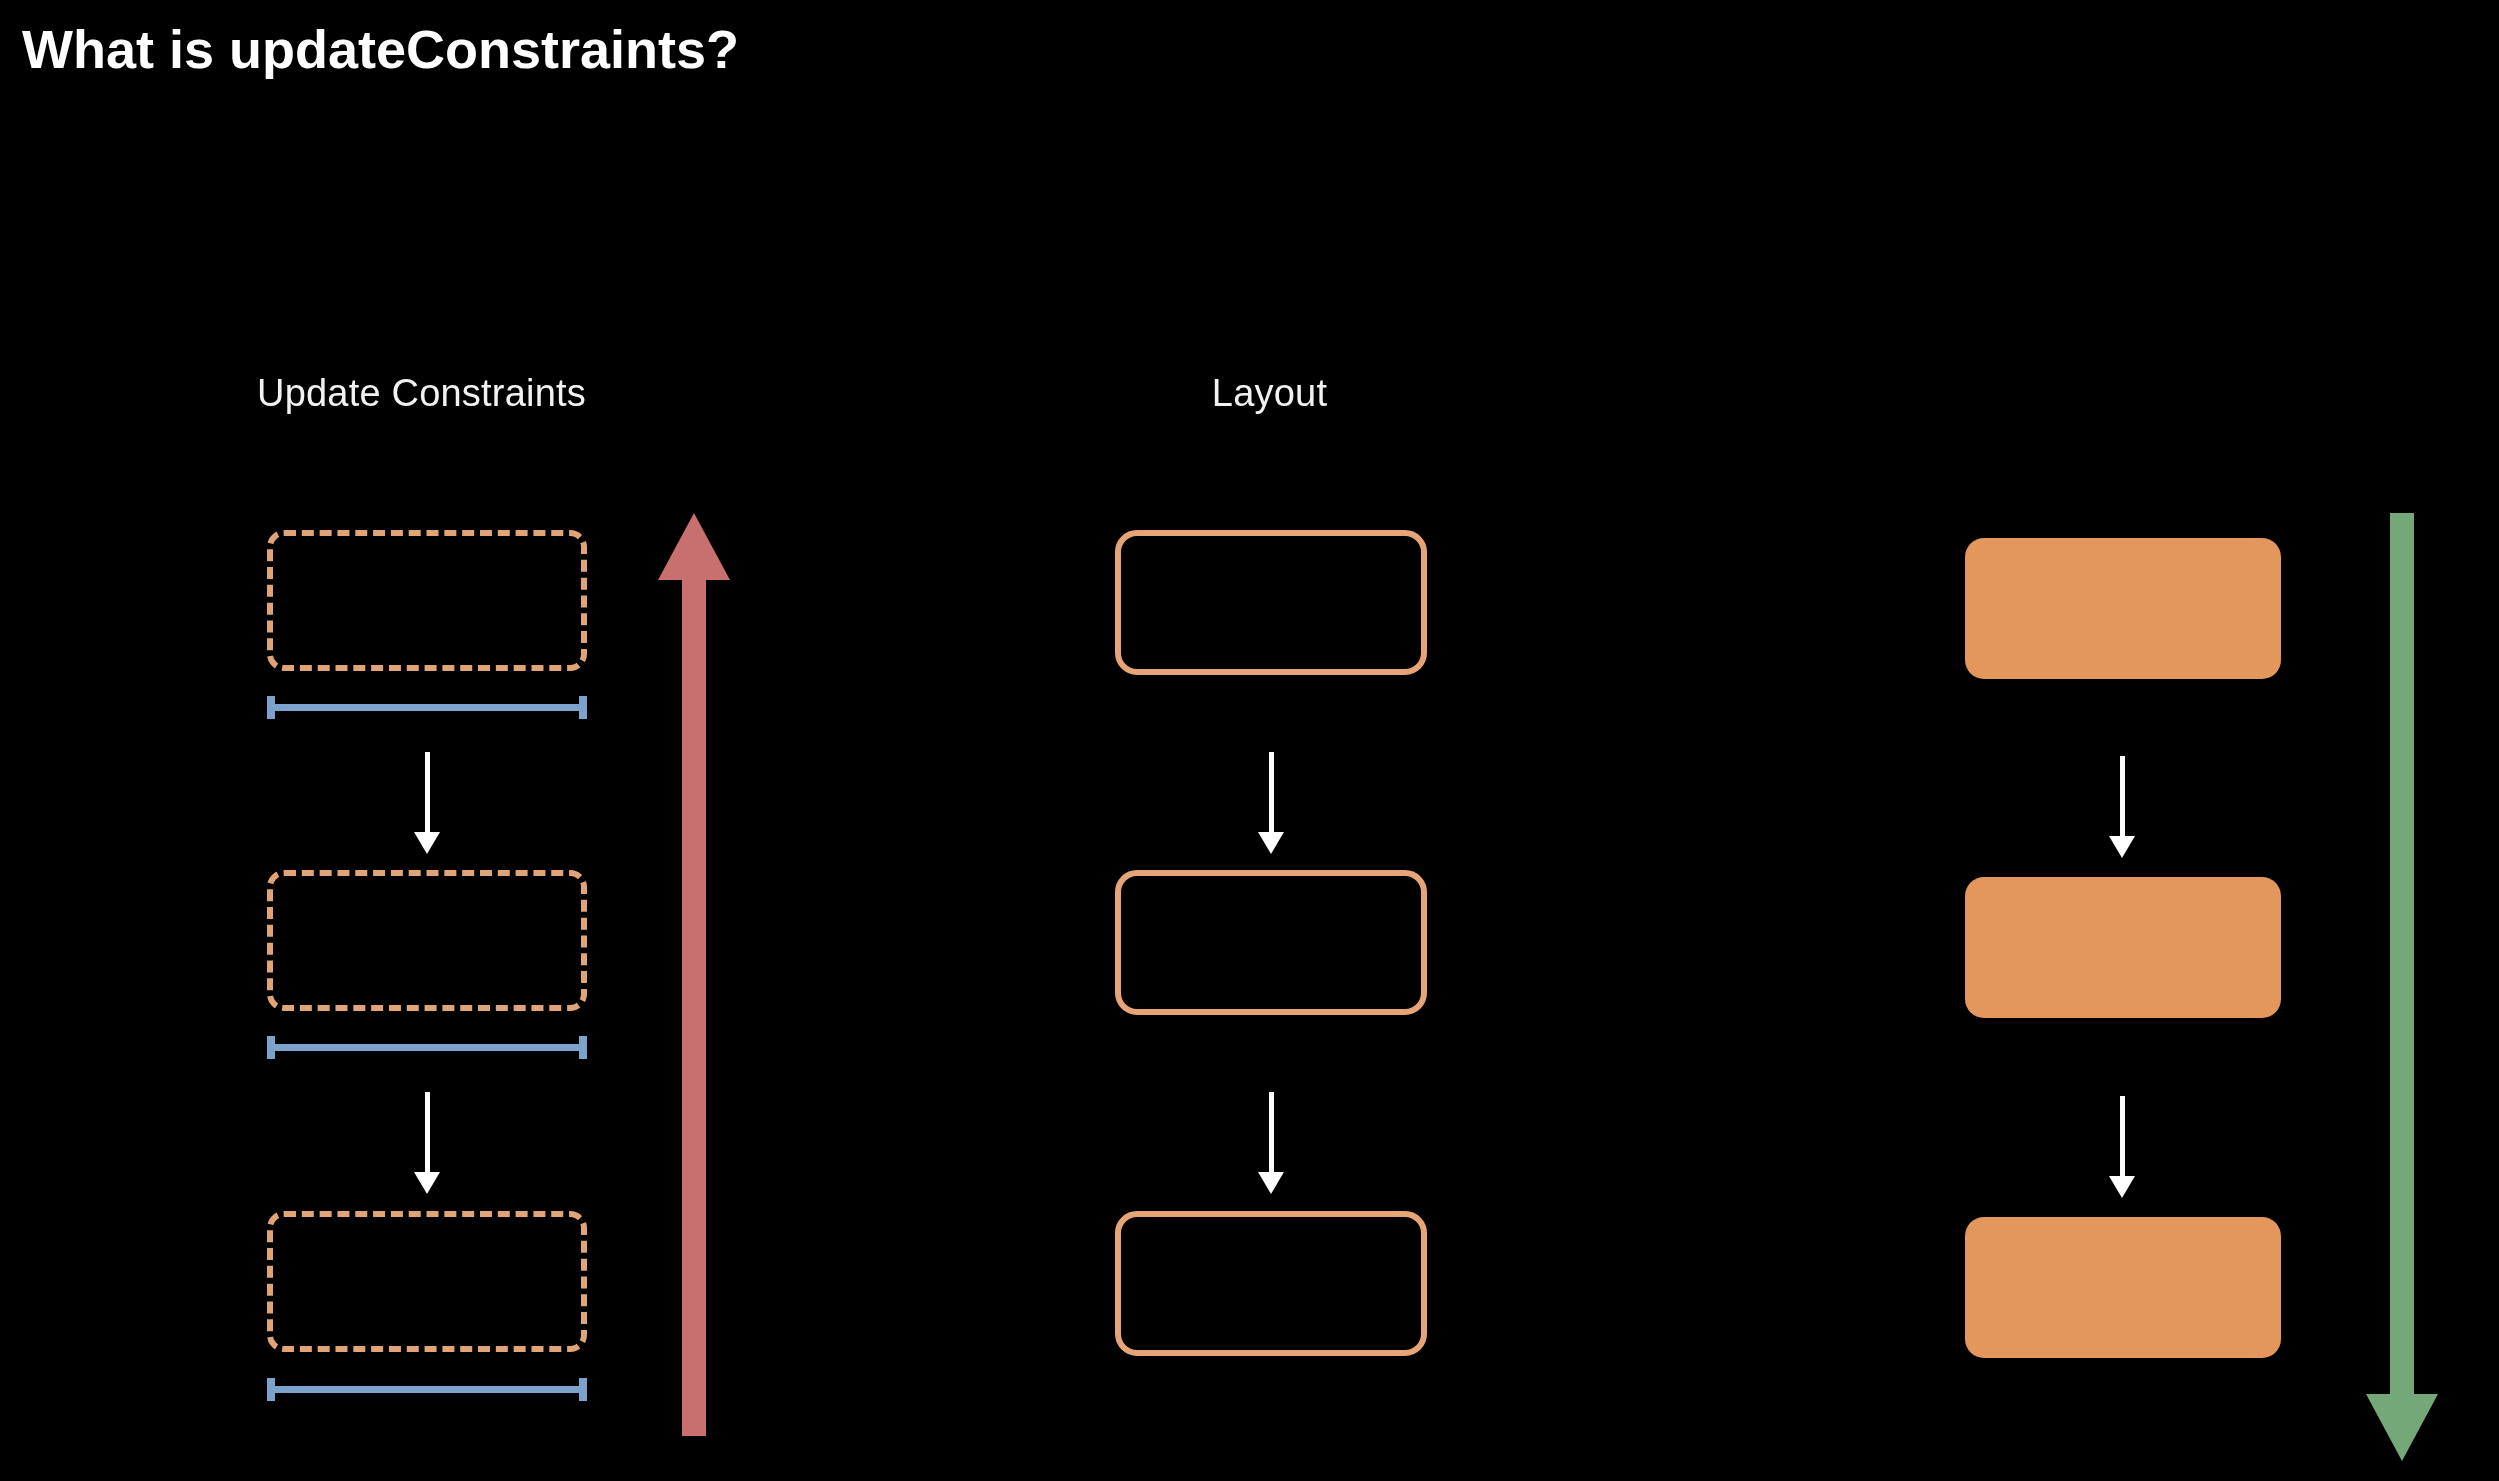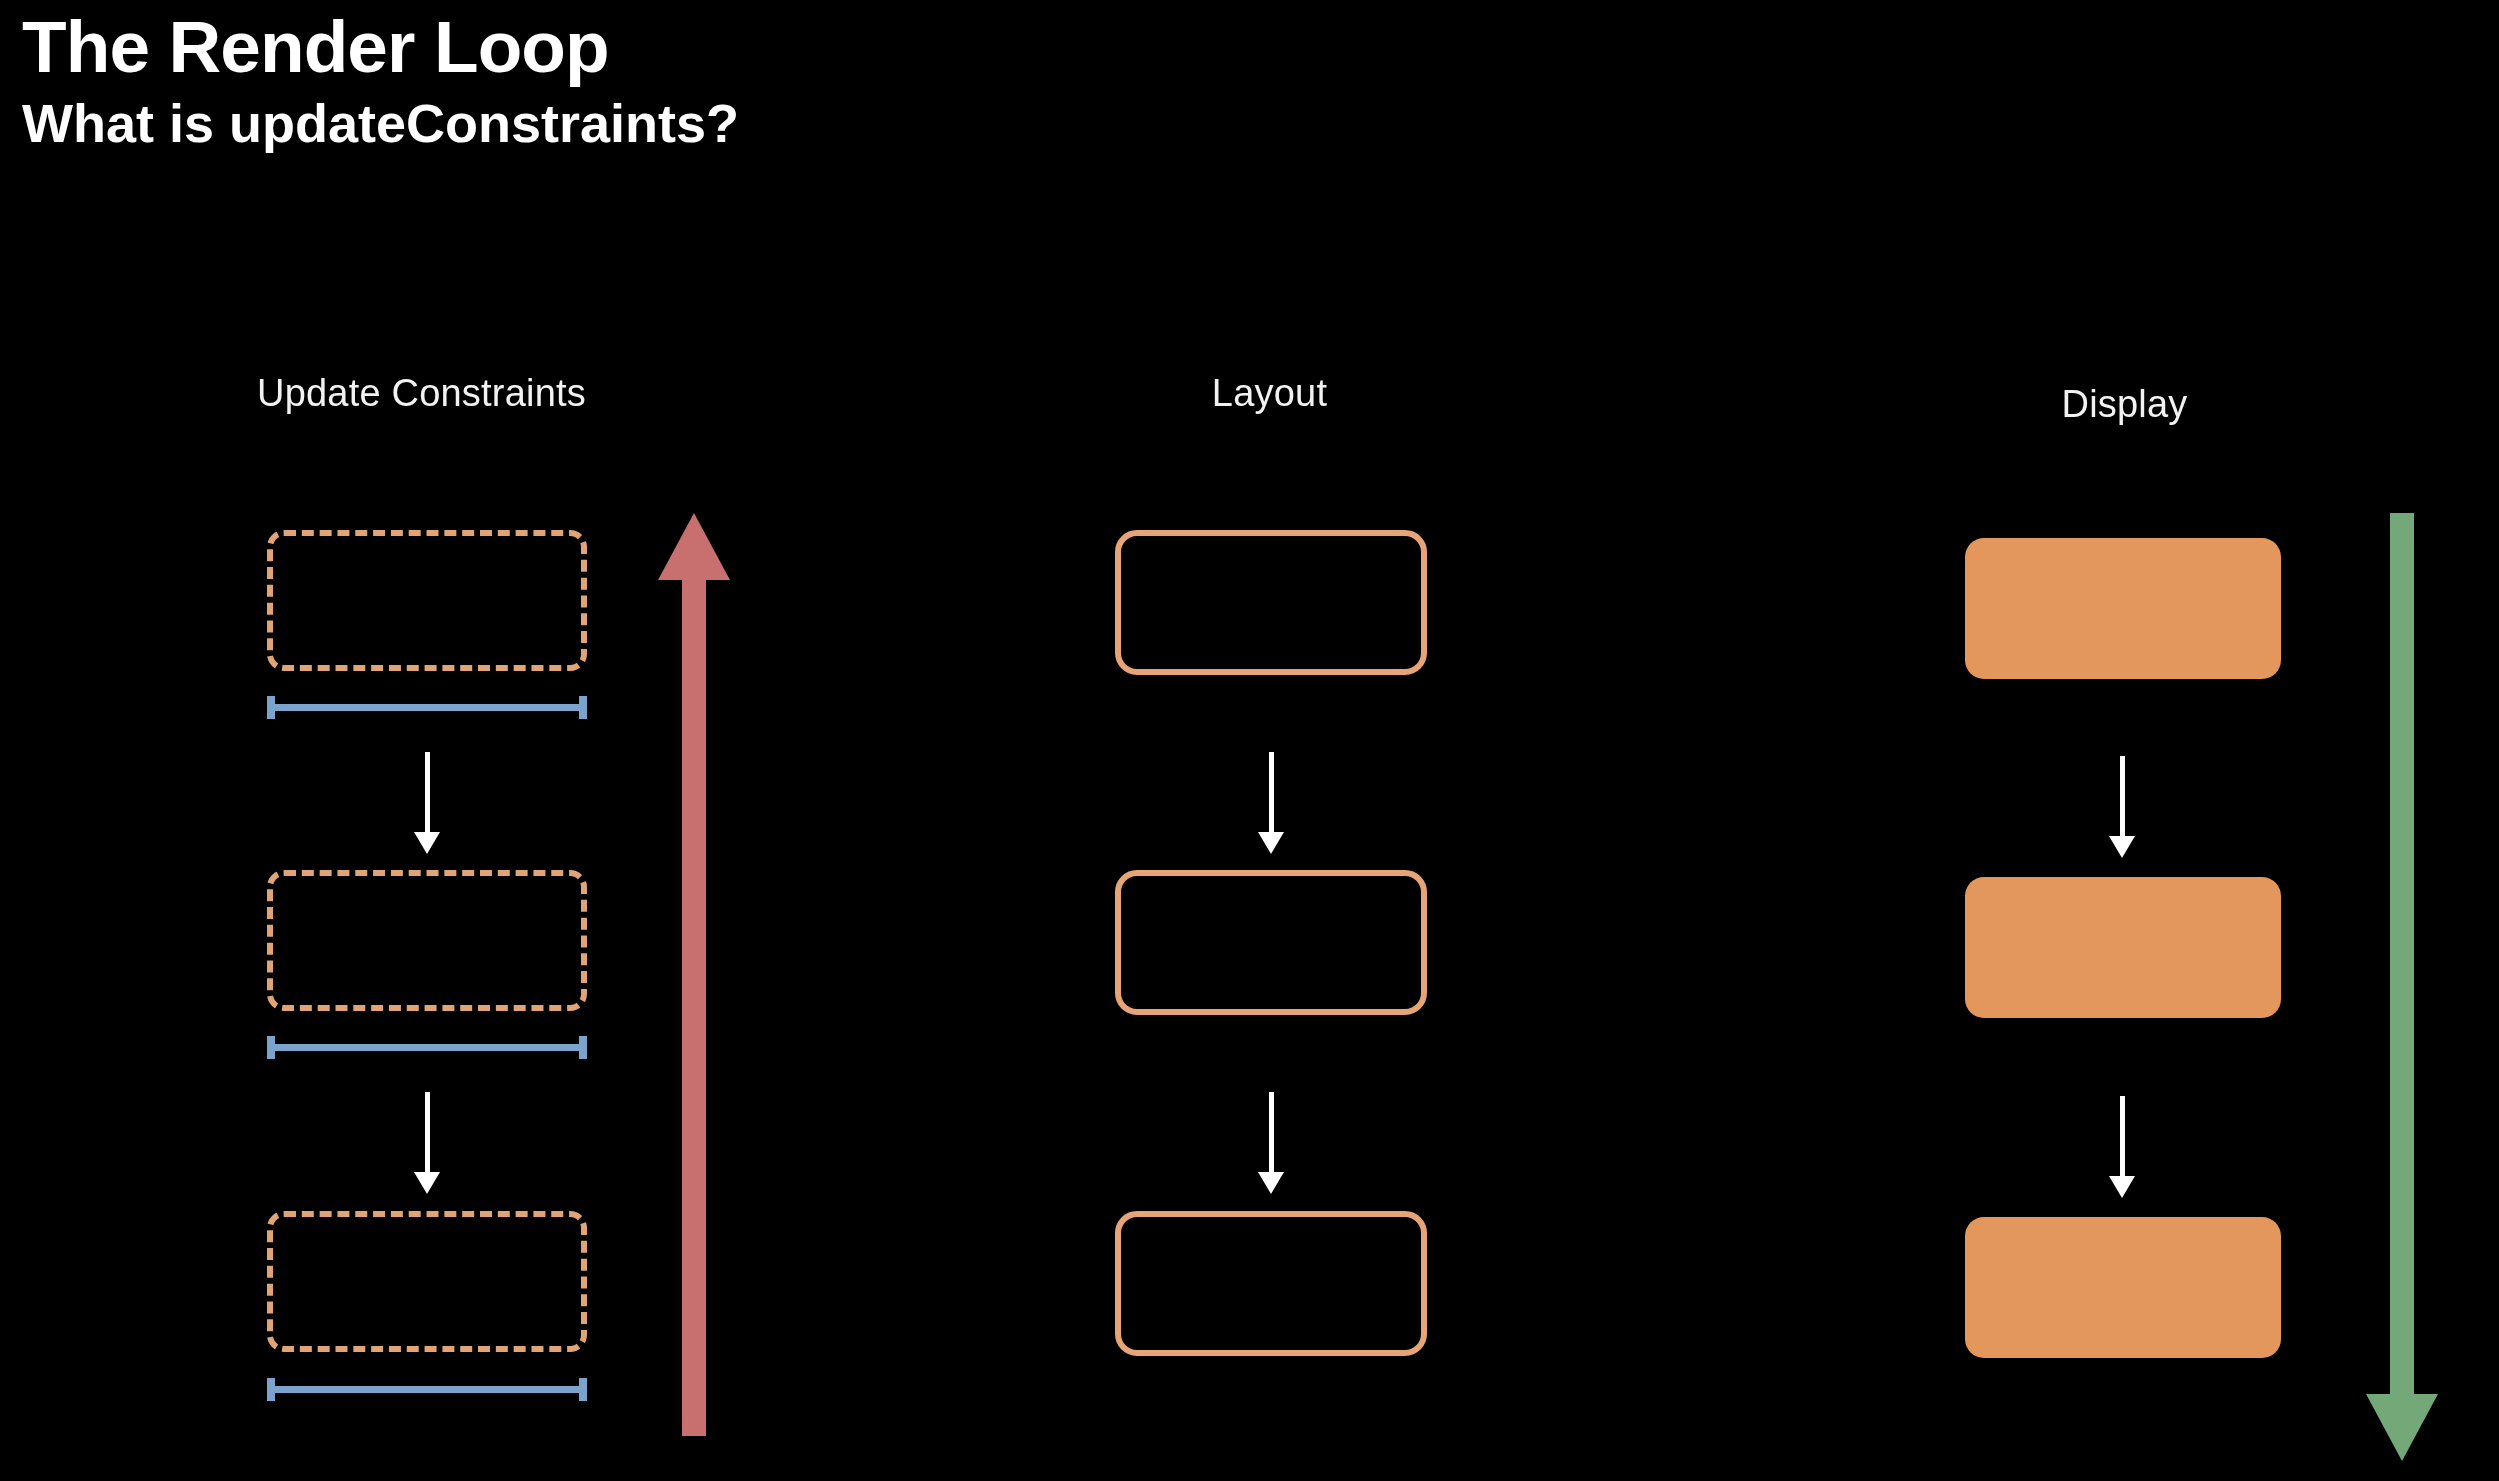--- a/index.html
+++ b/index.html
@@ -166,21 +166,20 @@
     border-right: 36px solid transparent;
     border-top-width: 67px;
     border-top-style: solid;
   }
   .phase-arrow.down .shaft { top: 0; bottom: 63px; }
 </style>
 </head>
 <body>
 
 <div id="slide-header">
-  <div id="slide-title">The Render Loop</div>
   <div id="slide-subtitle">What is updateConstraints?</div>
 </div>
 
 <div id="diagram">
 
   <div class="stage-column" style="left:0;width:854px;">
 
     <div class="stage-title" style="left:220px;top:372px;width:403px;">Update Constraints</div>
 
     <div class="node dashed" style="left:267px;top:530px;width:320px;height:141px;"></div>
@@ -241,21 +240,20 @@
     <div class="node outlined" style="left:261px;top:1211px;width:312px;height:145px;"></div>
 
     <div class="phase-arrow down" style="left:1512px;top:513px;width:72px;height:948px;">
       <div class="shaft" style="background:#74a878;"></div>
       <div class="head" style="border-top-color:#74a878;"></div>
     </div>
   </div>
 
   <div class="stage-column" style="left:1709px;width:791px;">
 
-    <div class="stage-title" style="left:214px;top:383px;width:403px;">Display</div>
 
     <div class="node filled" style="left:256px;top:538px;width:316px;height:141px;"></div>
 
     <div class="connector" style="left:386px;top:756px;width:55px;height:103px;">
       <div class="shaft" style="height:82px;"></div>
       <div class="head" style="top:80px;"></div>
     </div>
 
     <div class="node filled" style="left:256px;top:877px;width:316px;height:141px;"></div>
 

